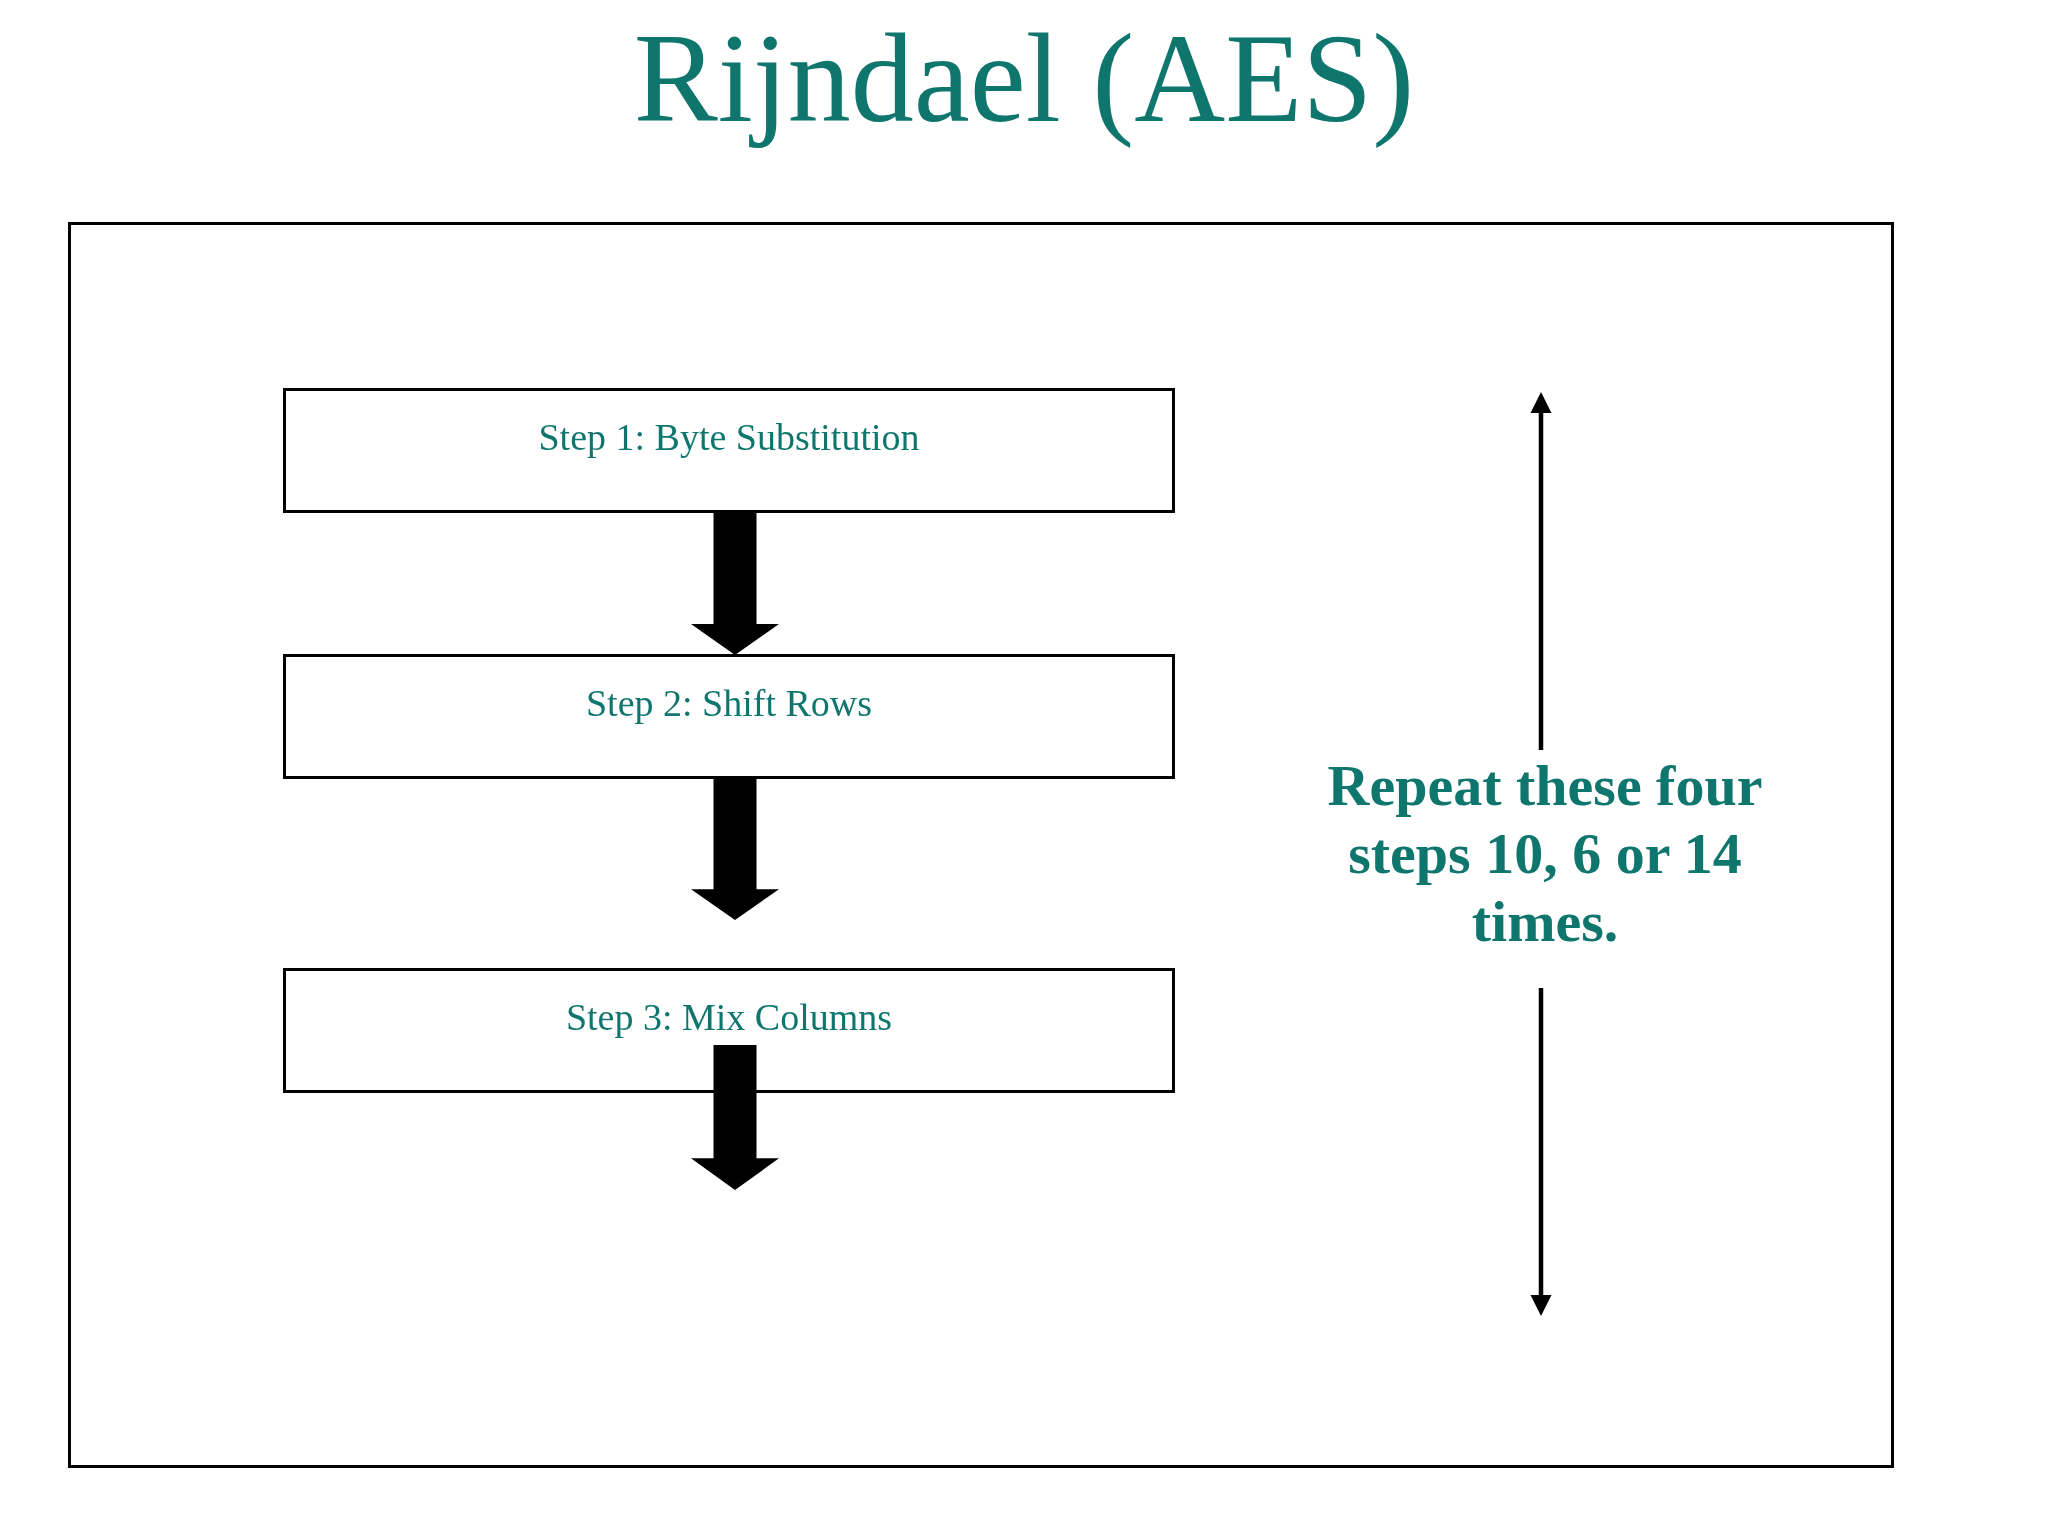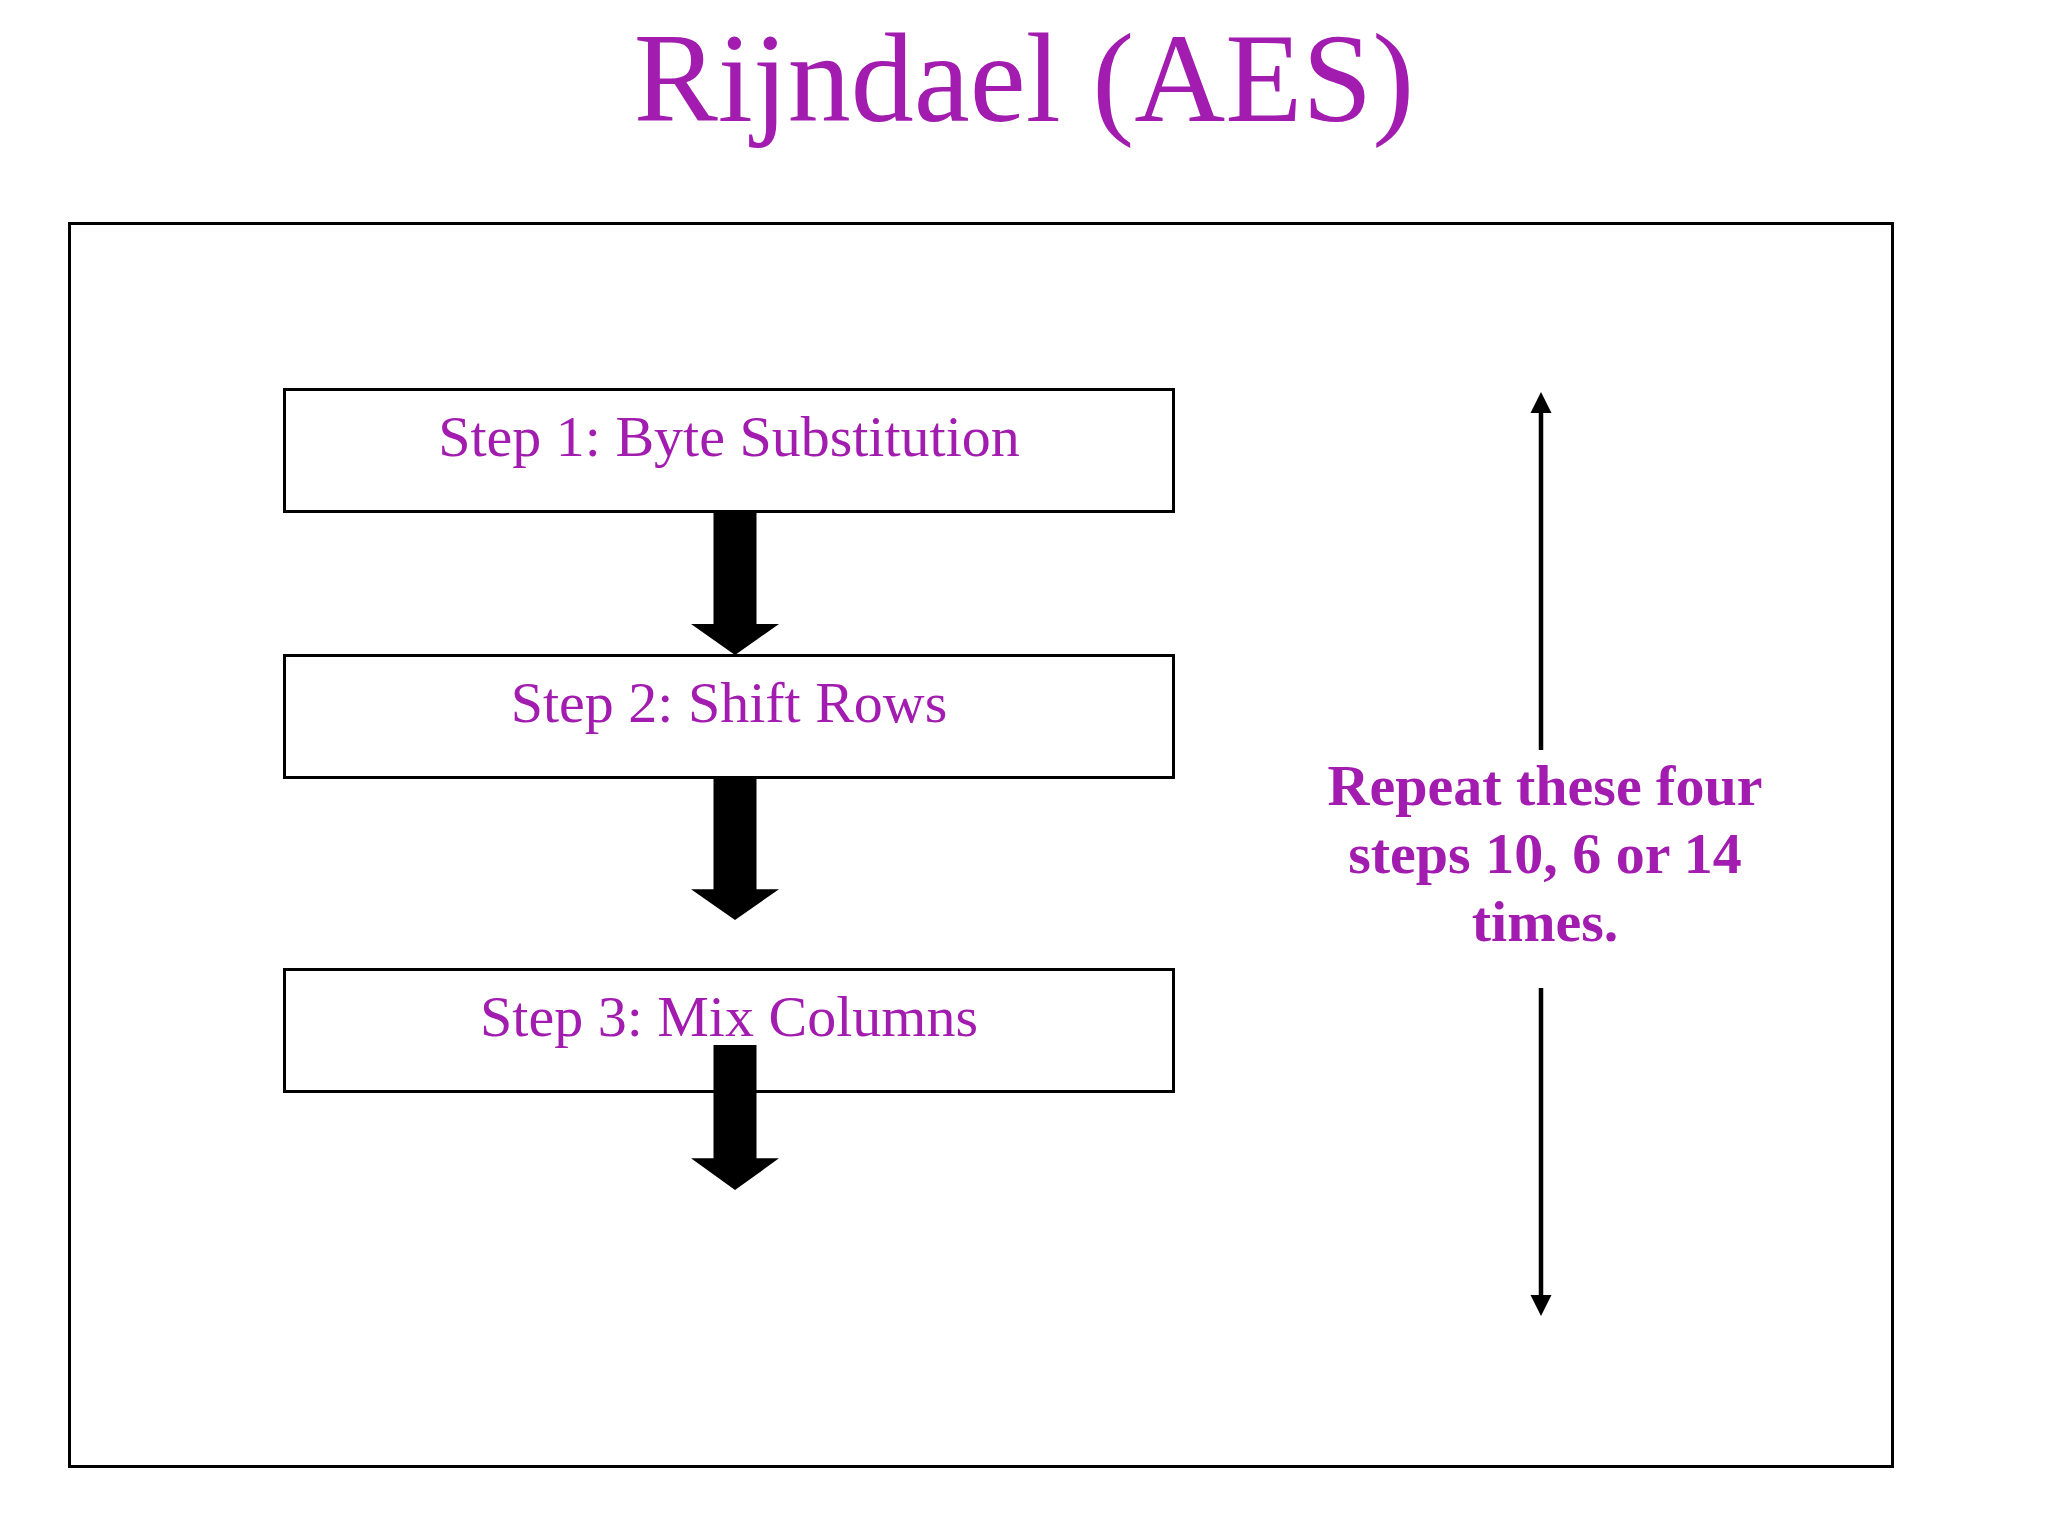--- a/index.html
+++ b/index.html
@@ -7,21 +7,21 @@
     padding: 0;
     background: #ffffff;
   }
   .stage {
     position: relative;
     width: 2048px;
     height: 1536px;
     background: #ffffff;
     overflow: hidden;
     font-family: "Liberation Serif", "DejaVu Serif", serif;
-    color: #a21caf;
+    color: #0f766e;
   }
   .slide-title {
     position: absolute;
     top: 16px;
     left: 0;
     width: 2048px;
     font-size: 126px;
     line-height: 1;
     text-align: center;
     white-space: nowrap;
@@ -43,21 +43,21 @@
     height: 125px;
     border: 3px solid #000000;
     box-sizing: border-box;
     background: #ffffff;
     display: flex;
     align-items: center;
     justify-content: center;
     padding-bottom: 28px;
   }
   .step-box .step-label {
-    font-size: 58px;
+    font-size: 38px;
     line-height: 1;
     white-space: nowrap;
     text-align: center;
   }
   .step-1 { top: 388px; }
   .step-2 { top: 654px; }
   .step-3 { top: 968px; }
 
   .flow-arrow {
     position: absolute;

